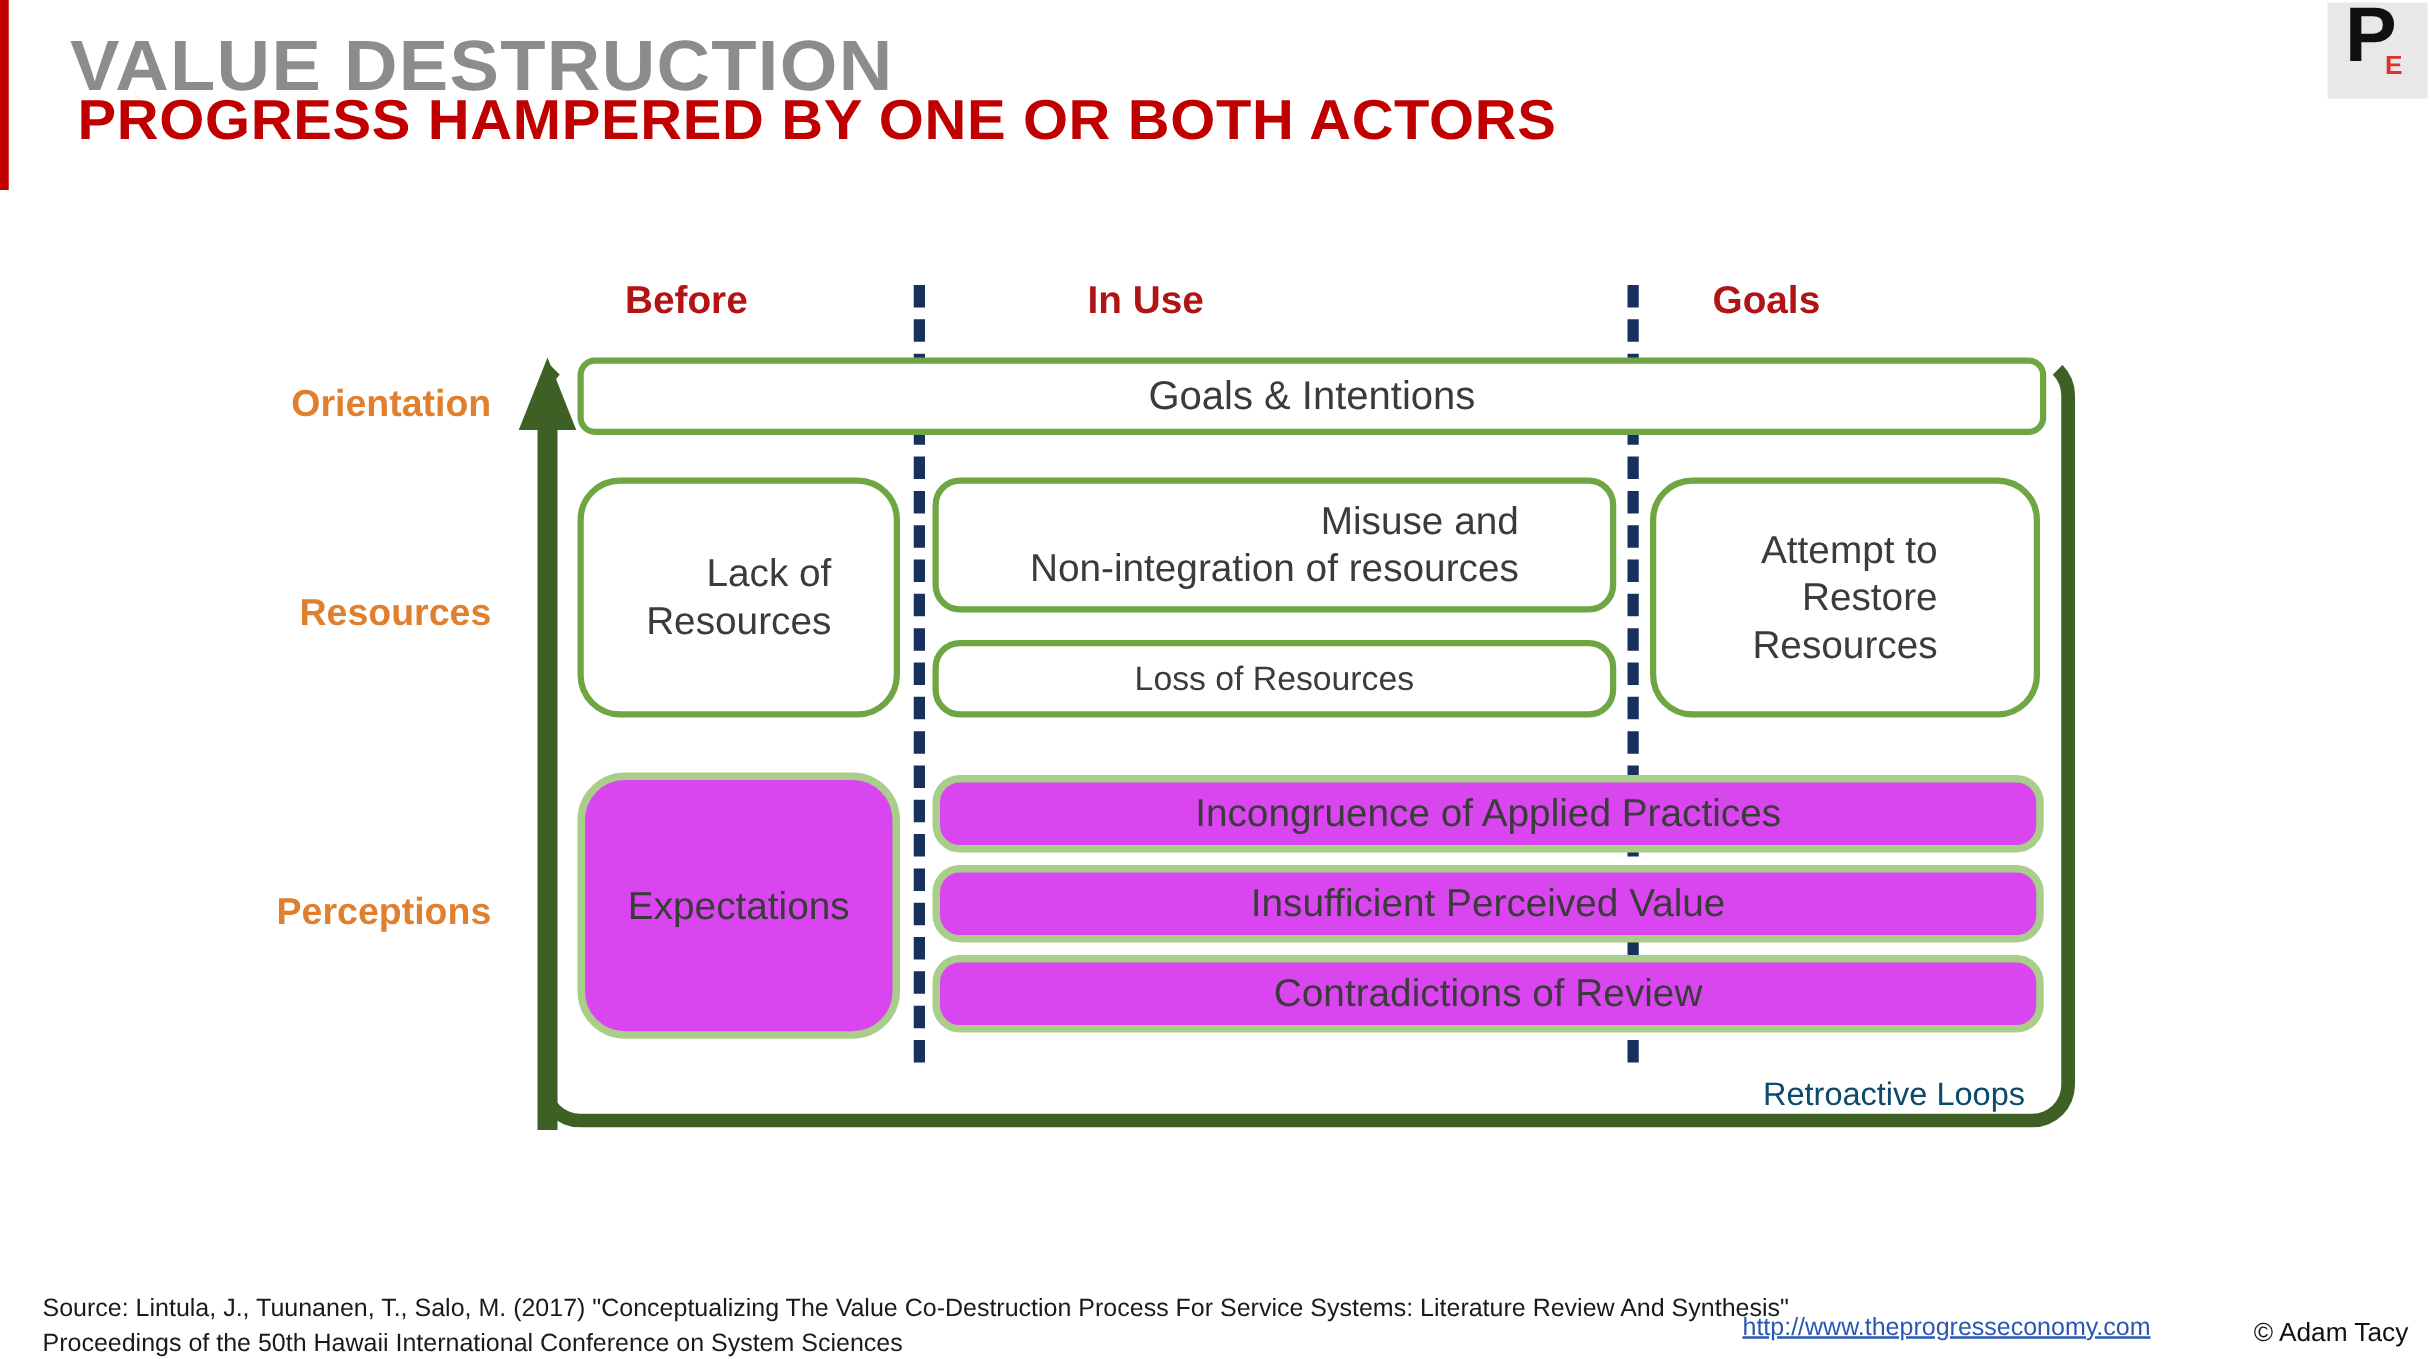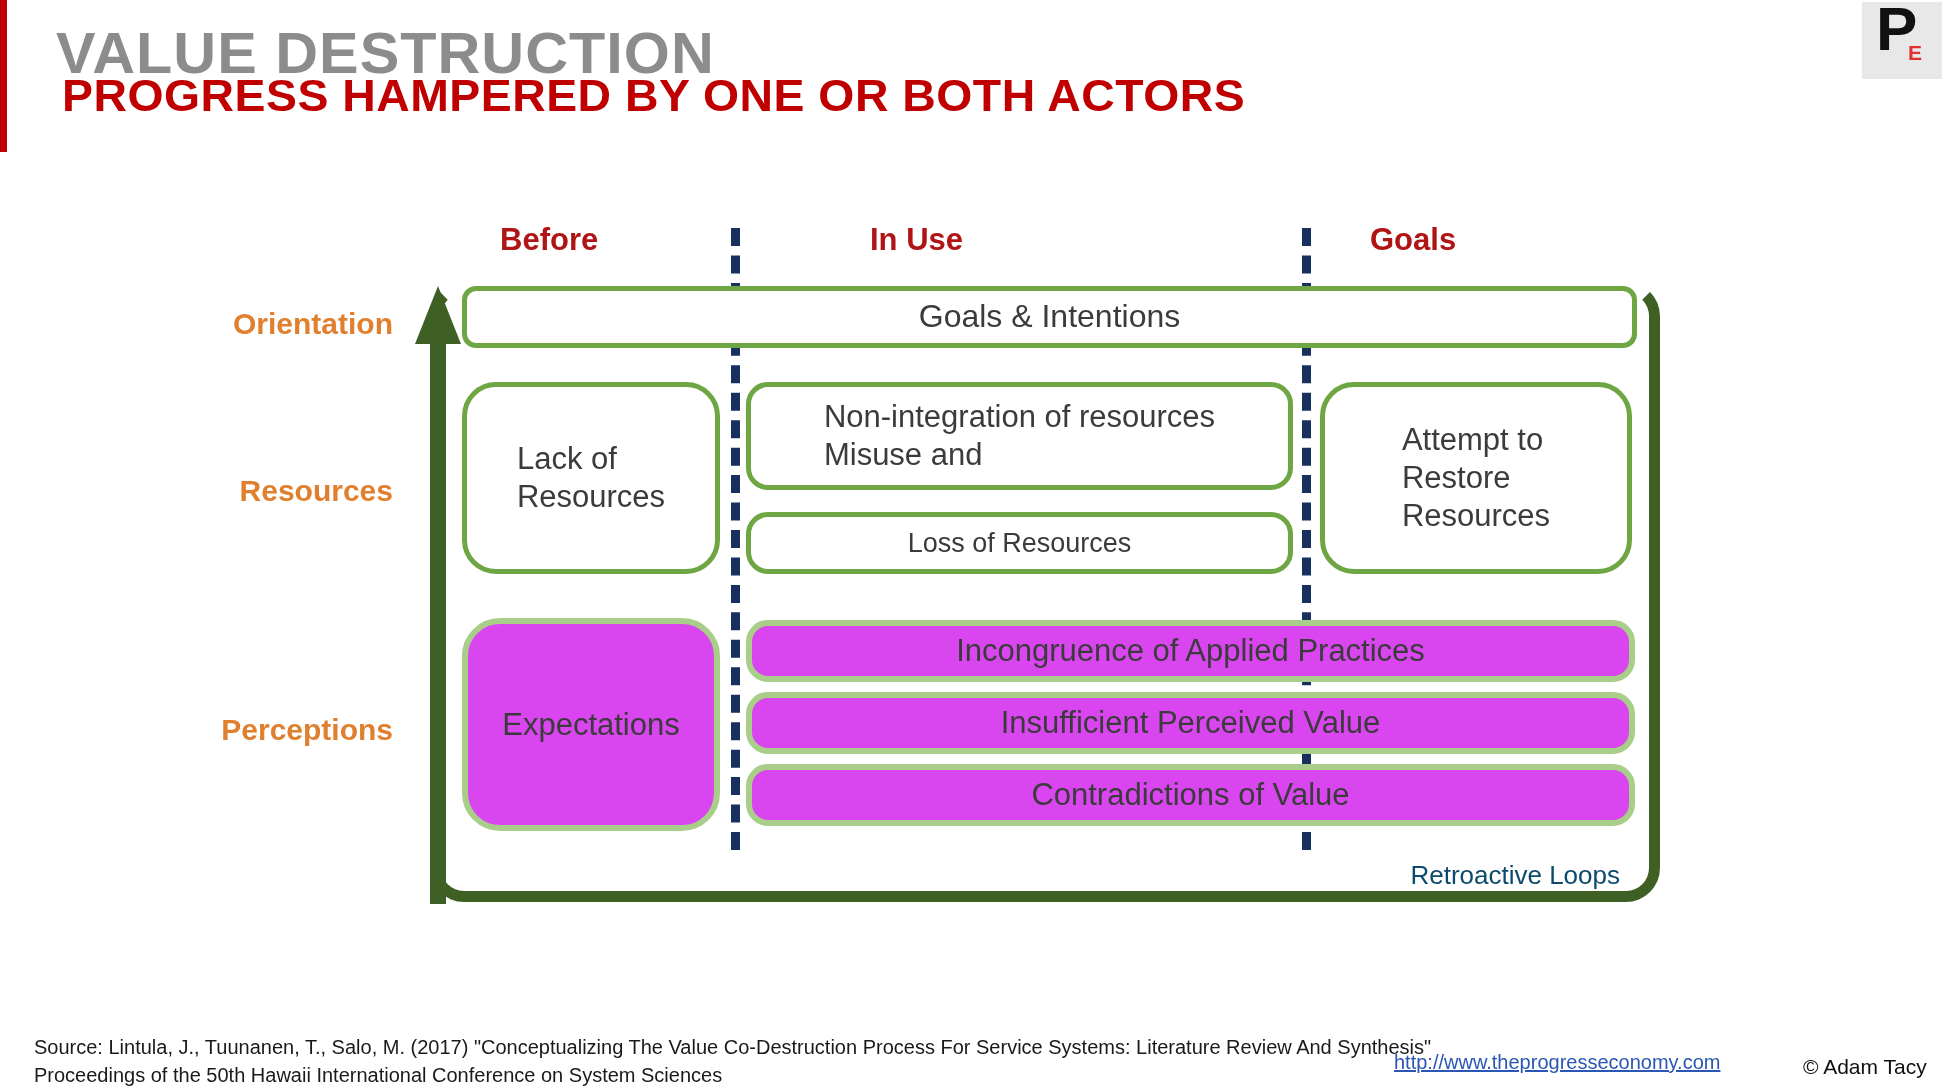--- a/index.html
+++ b/index.html
@@ -103,21 +103,21 @@
   }
   .div-1{left:731px;top:228px;height:622px;}
   .div-2{left:1302px;top:228px;height:622px;}
 
   
   .sbox{
     position:absolute;
     box-sizing:border-box;
     border-radius:26px;
     display:flex;align-items:center;justify-content:center;
-    text-align:left;
+    text-align:right;
     font-family:"Liberation Sans", sans-serif;
     color:#3b3b3b;
     line-height:1.22;
   }
   .sbox.green-mid{border:5px solid #6ea644;background:#ffffff;}
   .sbox.green-light{border:6px solid #a8ce8a;background:#d946ef;}
 
   
   .b-goals{
     left:462px;top:286px;width:1175px;height:62px;
@@ -200,39 +200,39 @@
 
 <div class="sbox green-mid b-lack">
   <div>
     <div>Lack of</div>
     <div>Resources</div>
   </div>
 </div>
 
 <div class="sbox green-mid b-misuse">
   <div>
+    <div>Misuse and</div>
     <div>Non-integration of resources</div>
-    <div>Misuse and</div>
   </div>
 </div>
 
 <div class="sbox green-mid b-loss">Loss of Resources</div>
 
 <div class="sbox green-mid b-attempt">
   <div>
     <div>Attempt to</div>
     <div>Restore</div>
     <div>Resources</div>
   </div>
 </div>
 
 <div class="sbox green-light b-expect">Expectations</div>
 <div class="sbox green-light b-incong">Incongruence of Applied Practices</div>
 <div class="sbox green-light b-insuff">Insufficient Perceived Value</div>
-<div class="sbox green-light b-contra">Contradictions of Value</div>
+<div class="sbox green-light b-contra">Contradictions of Review</div>
 
 <div class="retro-label">Retroactive Loops</div>
 
 <div class="footer-src">
   <div class="nowrap">Source: Lintula, J., Tuunanen, T., Salo, M. (2017) "Conceptualizing The Value Co-Destruction Process For Service Systems: Literature Review And Synthesis"</div>
   <div class="nowrap">Proceedings of the 50th Hawaii International Conference on System Sciences</div>
 </div>
 <div class="footer-url">http://www.theprogresseconomy.com</div>
 <div class="footer-copy">© Adam Tacy</div>
 

